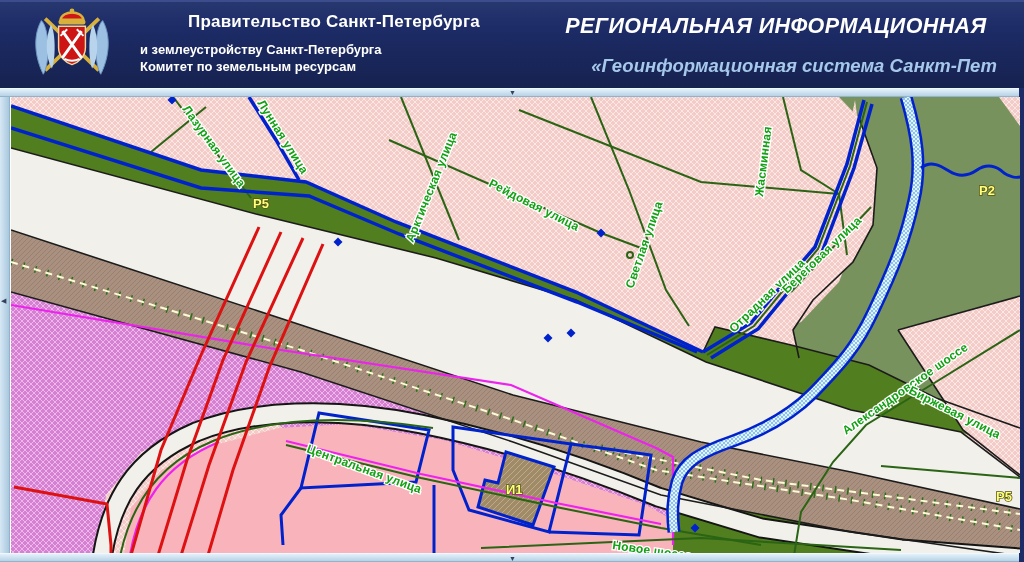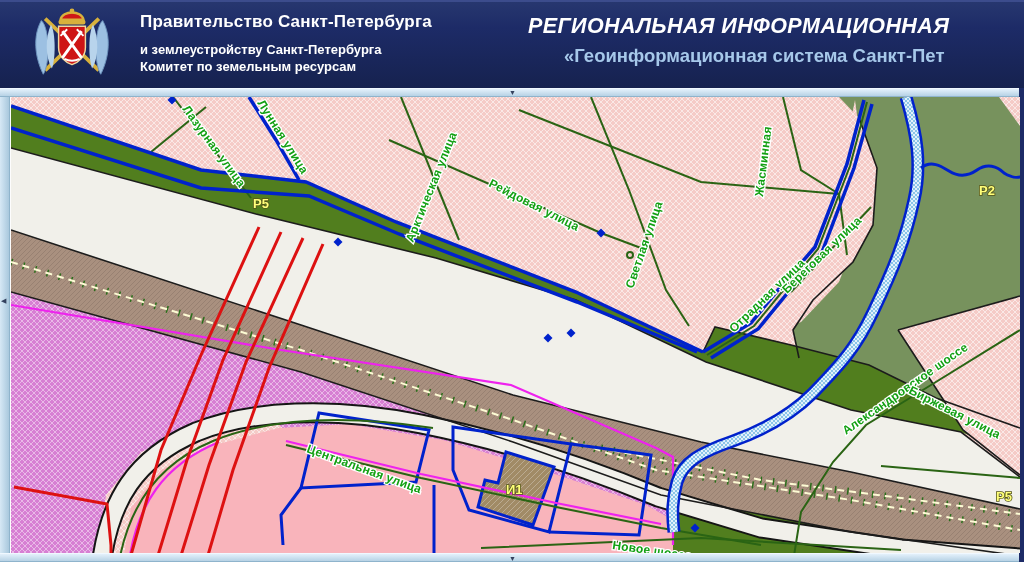--- a/index.html
+++ b/index.html
@@ -6,28 +6,28 @@
   body{width:1024px;height:562px;overflow:hidden;position:relative;
        font-family:"Liberation Sans",sans-serif;}
   .app{position:absolute;inset:0;background:var(--strip-bg,#c9dfee);}
 
   
   .hdr{position:absolute;left:0;top:0;width:1024px;height:88px;
        background:linear-gradient(#27376f,var(--header-bg,#1d2b67) 30%,#16224f);
        border-top:2px solid #3c4c8c;box-sizing:border-box;}
   .crest{position:absolute;left:26px;top:5px;}
   .hdr-left{position:absolute;left:140px;top:10px;color:var(--header-title,#fff);}
-  .org-title{font-size:17px;font-weight:bold;letter-spacing:.2px;}
+  .org-title{font-size:17px;font-weight:bold;letter-spacing:.2px;margin-left:48px;}
   .org-sub{font-size:13px;font-weight:600;line-height:17px;margin-top:9px;}
   .hdr-right{position:absolute;left:528px;top:12px;width:496px;overflow:hidden;
-             white-space:nowrap;}
+             white-space:nowrap;text-align:center;}
   .sys-title{font-size:21.5px;font-weight:bold;font-style:italic;
              color:var(--header-title,#fff);letter-spacing:.4px;}
-  .sys-sub{font-size:18.5px;font-weight:bold;
-           color:var(--header-subtitle,#a6c8ea);margin-top:6px;padding-left:36px;}
+  .sys-sub{font-size:18.5px;font-weight:bold;font-style:italic;
+           color:var(--header-subtitle,#a6c8ea);margin-top:16px;padding-left:36px;}
 
   
   .strip-top,.strip-bottom{position:absolute;left:0;width:1019px;height:9px;
        background:linear-gradient(#e4f1fb,#b7d2e5);
        border-top:1px solid #f0f8ff;border-bottom:1px solid #8fb4cc;
        box-sizing:border-box;}
   .strip-top{top:88px;}
   .strip-bottom{top:553px;}
   .strip-left{position:absolute;left:0;top:97px;width:10px;height:456px;
        background:linear-gradient(to right,#d6e8f5,#a9c8dd);

